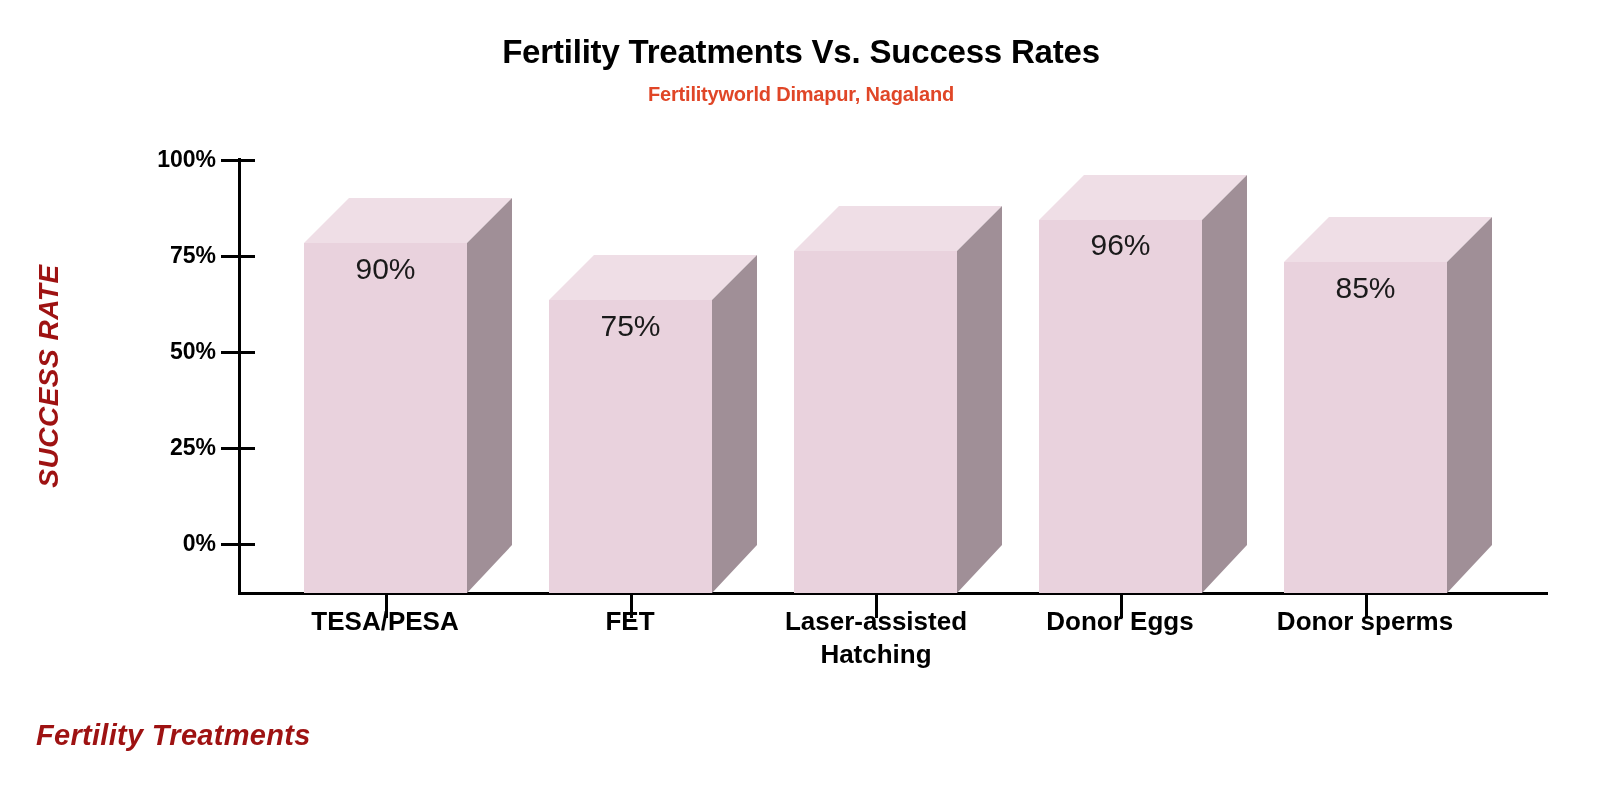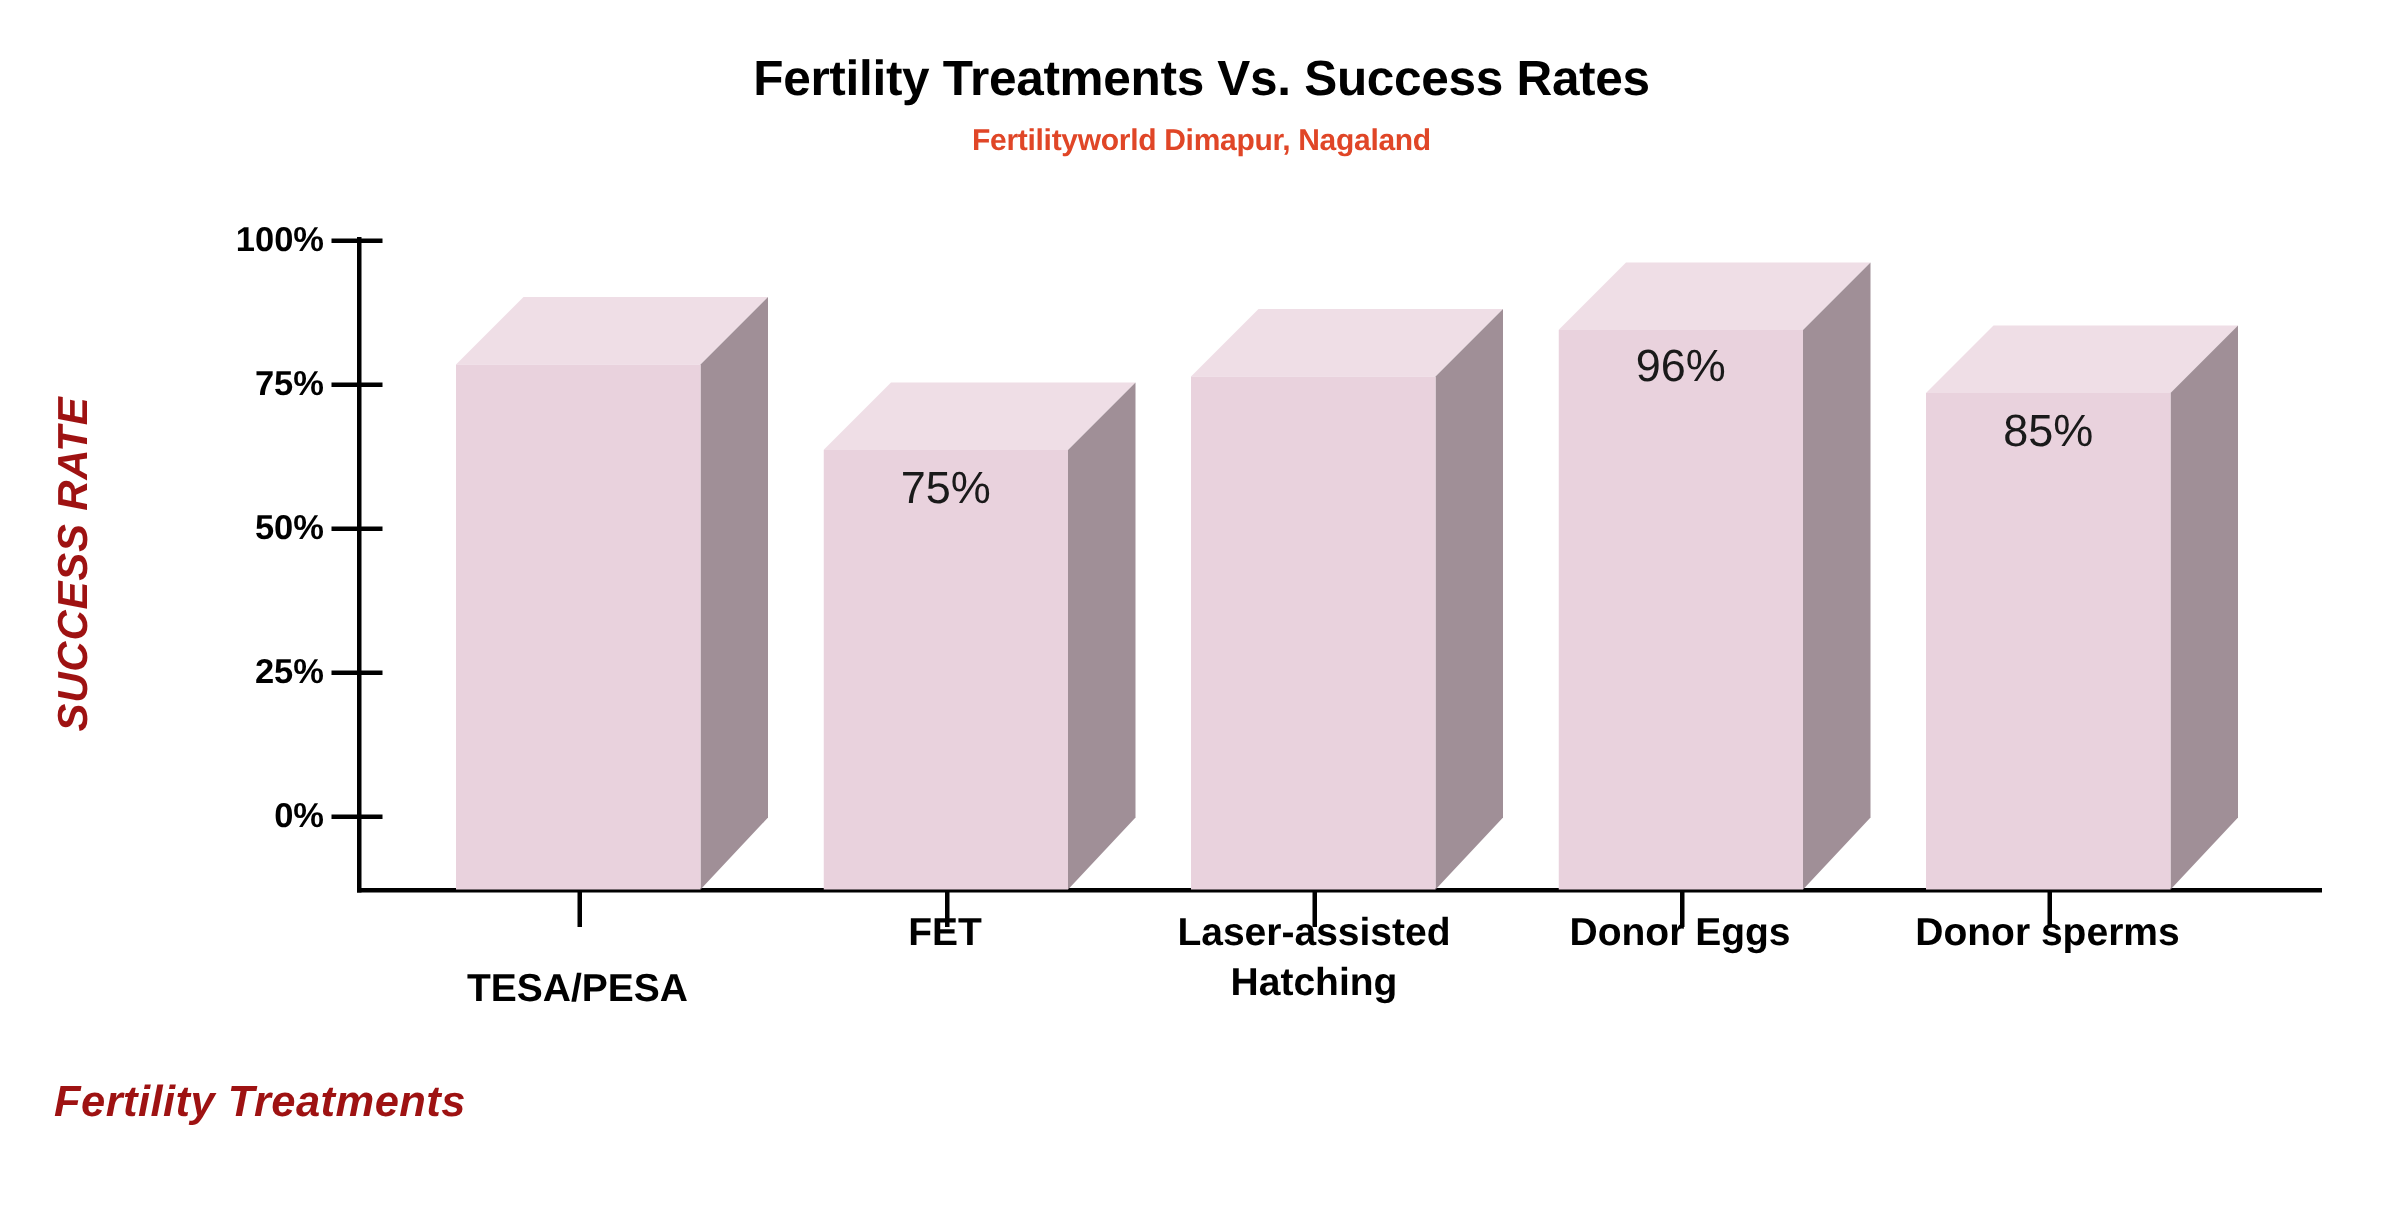--- a/index.html
+++ b/index.html
@@ -192,20 +192,21 @@
   <div class="xtick" style="left:1104px"></div>
   <div class="xtick" style="left:1349px"></div>
 
   <div class="bar" style="left:288px; top:150px; width:240px; height:445px;">
     <svg width="240" height="445" style="position:absolute;left:0;top:0;">
       <polygon points="0,93 45,48 208,48 163,93" fill="#efdee6"></polygon>
       <polygon points="163,93 208,48 208,395 163,443" fill="#a08f97"></polygon>
       <polygon points="0,93 163,93 163,443 0,443" fill="#e9d2dd"></polygon>
     </svg>
   </div>
+  <div class="bar-value" style="left:288px; top:252px; width:163px;">90%</div>
 
   <div class="bar" style="left:533px; top:150px; width:240px; height:445px;">
     <svg width="240" height="445" style="position:absolute;left:0;top:0;">
       <polygon points="0,150 45,105 208,105 163,150" fill="#efdee6"></polygon>
       <polygon points="163,150 208,105 208,395 163,443" fill="#a08f97"></polygon>
       <polygon points="0,150 163,150 163,443 0,443" fill="#e9d2dd"></polygon>
     </svg>
   </div>
   <div class="bar-value" style="left:533px; top:309px; width:163px;">75%</div>
 
@@ -228,19 +229,19 @@
 
   <div class="bar" style="left:1268px; top:150px; width:240px; height:445px;">
     <svg width="240" height="445" style="position:absolute;left:0;top:0;">
       <polygon points="0,112 45,67 208,67 163,112" fill="#efdee6"></polygon>
       <polygon points="163,112 208,67 208,395 163,443" fill="#a08f97"></polygon>
       <polygon points="0,112 163,112 163,443 0,443" fill="#e9d2dd"></polygon>
     </svg>
   </div>
   <div class="bar-value" style="left:1268px; top:271px; width:163px;">85%</div>
 
-  <div class="cat-label" style="left:249px; width:240px;margin-top:37px;">TESA/PESA</div>
+  <div class="cat-label" style="left:249px; width:240px;">TESA/PESA</div>
   <div class="cat-label" style="left:494px; width:240px;">FET</div>
   <div class="cat-label" style="left:984px; width:240px;">Donor Eggs</div>
   <div class="cat-label" style="left:742px; width:236px;">Laser-assisted Hatching</div>
   <div class="cat-label" style="left:1229px; width:240px;">Donor sperms</div>
 
 </div>
 
 </body></html>

